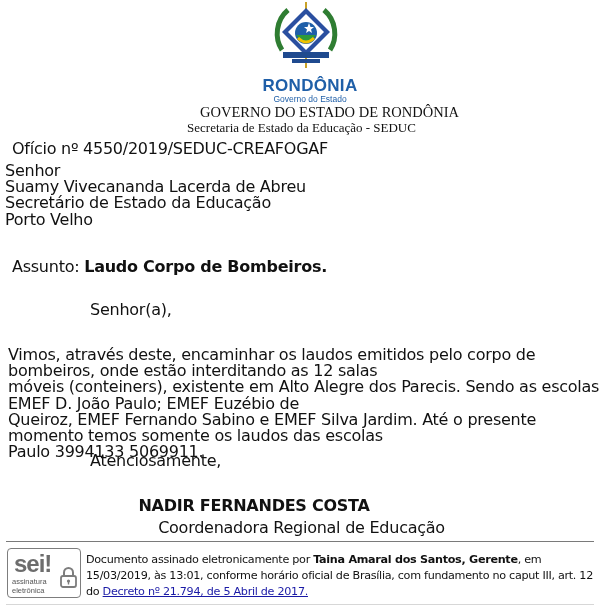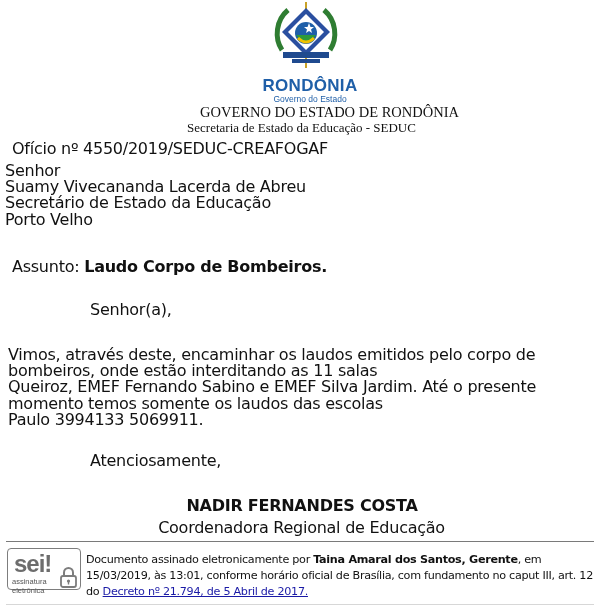--- a/index.html
+++ b/index.html
@@ -16,27 +16,27 @@
       font-family: "Liberation Sans", sans-serif; font-size: 8.5px; color: #1f5fa8; }
   #gov-title { left: 0; width: 603px; top: 104px; text-align: center; font-size: 14.5px; padding-left: 28px; }
   #gov-sub { left: 0; width: 603px; top: 120px; text-align: center; font-size: 13px; }
 
   #oficio { left: 12px; top: 141px; }
   #recipient { left: 5px; top: 163px; }
   #subject { left: 12px; top: 259px; }
   #greeting { left: 90px; top: 302px; }
   #body-text { left: 8px; top: 347px; white-space: normal; width: 595px; }
   #closing { left: 90px; top: 453px; }
-  #signer-name { left: 0; width: 508px; top: 498px; text-align: center; font-weight: bold; padding-left: 48px; }
+  #signer-name { left: 0; width: 508px; top: 498px; text-align: center; font-weight: bold; }
   #signer-role { left: 0; width: 603px; top: 520px; text-align: center; }
 
   #hr-top { left: 6px; top: 541px; width: 588px; height: 1px; background: #7a7a7a; }
   #hr-bottom { left: 6px; top: 604px; width: 588px; height: 1px; background: #d7d7d7; }
 
-  #sei-badge { left: 7px; top: 548px; width: 74px; height: 42px; border: 1.5px solid #7d7d7d; border-radius: 4px; box-sizing: border-box; background: #fff; }
+  #sei-badge { left: 7px; top: 548px; width: 74px; height: 50px; border: 1.5px solid #7d7d7d; border-radius: 4px; box-sizing: border-box; background: #fff; }
   #sei-word { position: absolute; left: 6px; top: 1px; font-family: "Liberation Sans", sans-serif; font-weight: bold; font-size: 24px; color: #6d6d6d; letter-spacing: -1px; }
   #sei-line1 { position: absolute; left: 4px; top: 28px; font-size: 7.5px; color: #555; font-family: "Liberation Sans", sans-serif; }
   #sei-line2 { position: absolute; left: 4px; top: 37px; font-size: 7.5px; color: #555; font-family: "Liberation Sans", sans-serif; }
   #lock-icon { position: absolute; left: 52px; top: 17px; width: 17px; height: 22px; }
 
   #sig-text { left: 86px; top: 552px; width: 510px; white-space: normal; font-family: "DejaVu Sans", sans-serif; font-size: 11.2px; letter-spacing: -0.3px; line-height: 16.2px; }
   #sig-text b { font-weight: bold; }
   a.link { color: #1a1aa6; text-decoration: underline; }
 </style>
 </head>
@@ -72,21 +72,22 @@
 </div>
 
 <div class="abs sans" id="subject">
   <span>Assunto:</span>
   <b>Laudo Corpo de Bombeiros.</b>
 </div>
 
 <div class="abs sans" id="greeting">Senhor(a),</div>
 
 <div class="abs sans" id="body-text">
-  <div>Vimos, através deste, encaminhar os laudos emitidos pelo corpo de bombeiros, onde estão interditando as 11 salas</div>
+  <div>Vimos, através deste, encaminhar os laudos emitidos pelo corpo de bombeiros, onde estão interditando as 12 salas</div>
+  <div>móveis (conteiners), existente em Alto Alegre dos Parecis. Sendo as escolas EMEF D. João Paulo; EMEF Euzébio de</div>
   <div>Queiroz, EMEF Fernando Sabino e EMEF Silva Jardim. Até o presente momento temos somente os laudos das escolas</div>
   <div>Paulo 3994133 5069911.</div>
 </div>
 
 <div class="abs sans" id="closing">Atenciosamente,</div>
 <div class="abs sans" id="signer-name">NADIR FERNANDES COSTA</div>
 <div class="abs sans" id="signer-role">Coordenadora Regional de Educação</div>
 
 <div class="abs" id="hr-top"></div>
 

